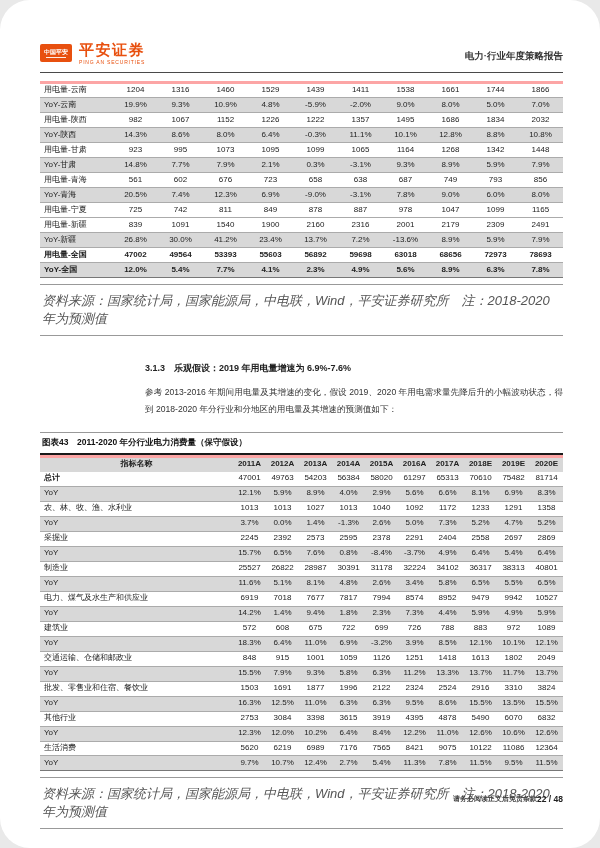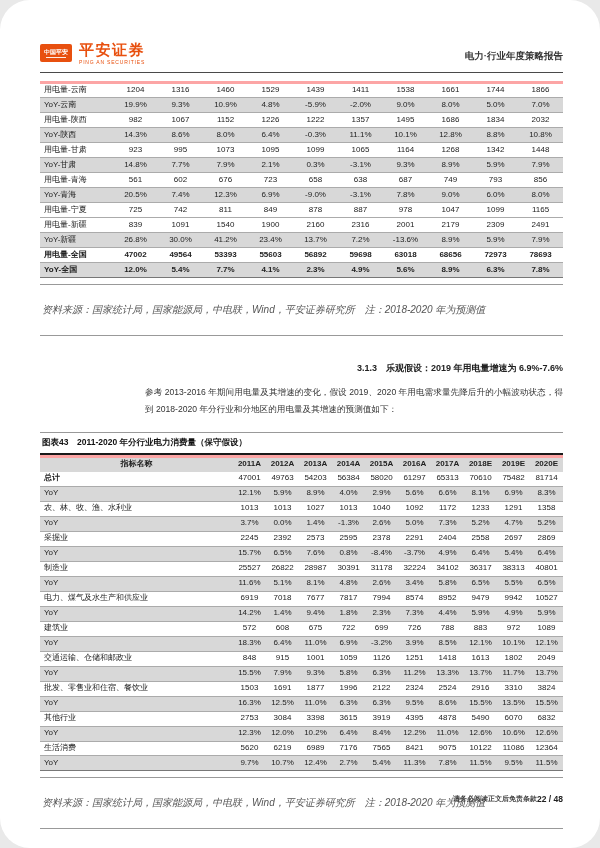--- a/index.html
+++ b/index.html
@@ -38,26 +38,26 @@
   table.data tr.shaded { background:#d8d8d8;margin-top:20px; }
   table.data tr.bold { font-weight:bold; }
   table.data td.lbl.blb { font-weight:bold; }
   table.data thead tr { background:#d8d8d8; font-weight:bold; }
   .tbl1-wrap { margin-top:8px; }
 
   
   .source-note {
     width:523px; box-sizing:border-box; margin-top:6px;
     border-top:1px solid #999; border-bottom:1px solid #999;
-    font-size:10px; font-style:italic; color:#555; padding:18px 2px;
+    font-size:13px; font-style:italic; color:#555; padding:7px 2px;
   }
 
   
   .section-heading {
-    margin:26px 0 0 105px; font-size:9px; font-weight:bold; color:#222;text-align:right;
+    margin:26px 0 0 105px; font-size:9px; font-weight:bold; color:#222;
   }
   .body-para {
     margin:9px 0 0 105px; width:418px; font-size:8.6px; line-height:1.95;
     color:#333; text-align:justify;
   }
 
   
   .chart-caption {
     width:523px; box-sizing:border-box; margin-top:14px;
     border-top:1px solid #999; border-bottom:2px solid #1a1a1a;

